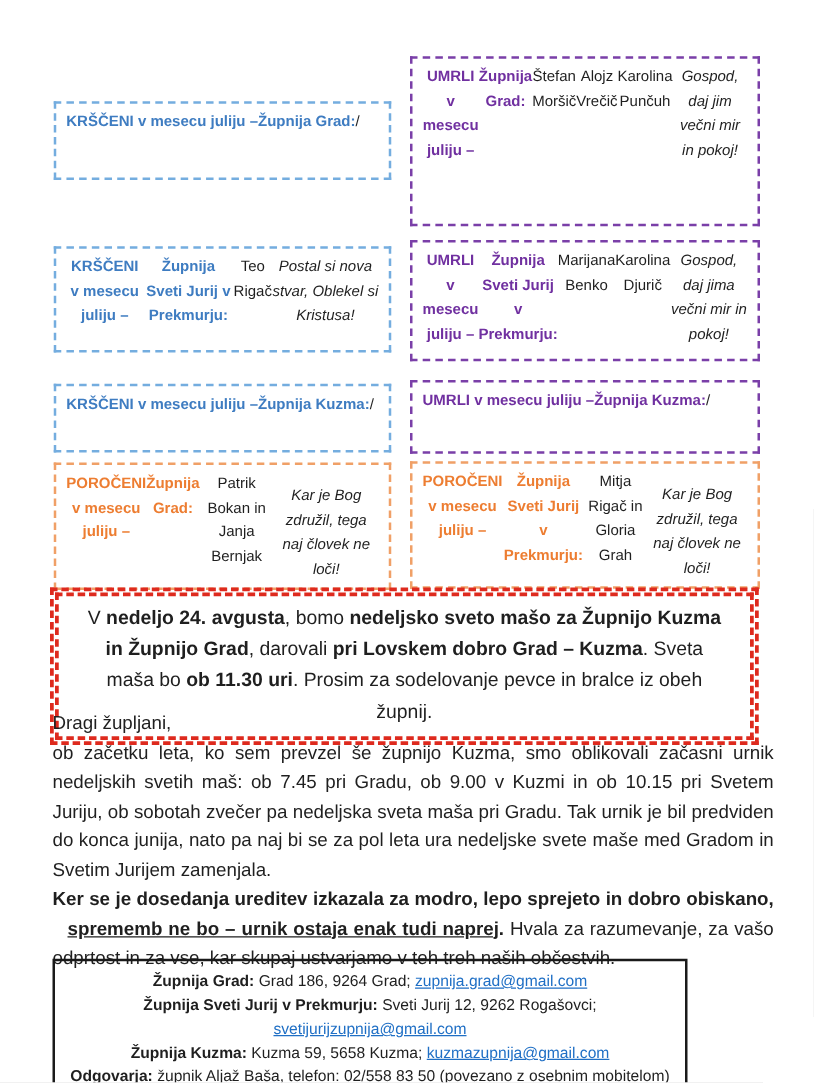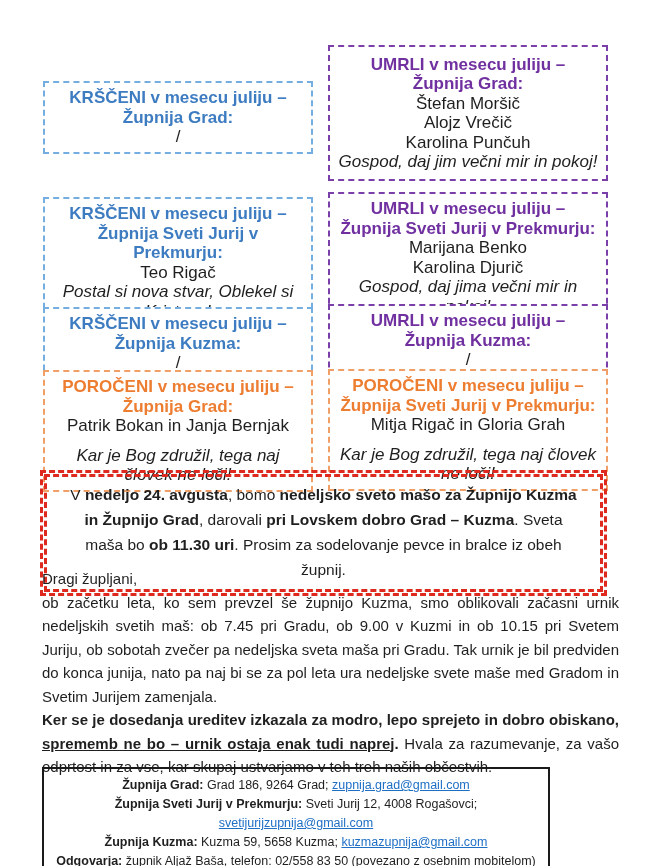--- a/index.html
+++ b/index.html
@@ -6,23 +6,23 @@
   .page {
     position:relative; width:651px; height:866px; margin:0 auto;
     background:#ffffff; overflow:hidden;
     font-family:"Liberation Sans", sans-serif;
     color:var(--ink, #1f1f1f);
   }
   
   .box {
     position:absolute; box-sizing:border-box;
     border:2px dashed #999; background:#fff;
-    display:flex; flex-direction:column; justify-content:center;
+    display:flex; flex-direction:row; justify-content:flex-start;
     text-align:center; padding:5px 8px;
-    font-size:17px; line-height:19.5px;
+    font-size:12px; line-height:19.5px;
   }
   .box.blue   { border-color:var(--blue_border,#74ADDF); }
   .box.purple { border-color:var(--purple_border,#7A3FA8); }
   .box.orange { border-color:var(--orange_border,#F0A067); }
   .box .title { font-weight:bold; }
   .box.blue   .title { color:var(--blue_text,#3E7CC1); }
   .box.purple .title { color:var(--purple_text,#7030A0); }
   .box.orange .title { color:var(--orange_text,#ED7D31); }
   .box .name  { color:var(--ink,#1f1f1f); }
   .box .quote { font-style:italic; }
@@ -31,21 +31,21 @@
   .redbox {
     position:absolute; left:40px; top:470px; width:567px; box-sizing:border-box;
     border:3px dashed var(--red_border,#DE2A1E); padding:1px;
   }
   .redbox-inner {
     border:3px dashed var(--red_border,#DE2A1E);
     padding:5px 18px 7px 18px; text-align:center;
     font-size:15.5px; line-height:25px;
   }
   .b { font-weight:bold; }
-  .bu { font-weight:bold; text-decoration:underline; }
+  .bu { font-weight:bold; text-decoration:underline;margin-left:12px; }
   
   .letter {
     position:absolute; left:42px; top:567px; width:577px;
     font-size:15px; line-height:23.5px;
   }
   .letter p { margin:0; text-align:justify; }
   .letter .greeting { text-align:left; }
   
   .footerbox {
     position:absolute; left:42px; top:767px; width:508px; box-sizing:border-box;
@@ -124,18 +124,18 @@
   </div>
 
   <div class="letter">
     <p class="greeting">Dragi župljani,</p>
     <p>ob začetku leta, ko sem prevzel še župnijo Kuzma, smo oblikovali začasni urnik nedeljskih svetih maš: ob 7.45 pri Gradu, ob 9.00 v Kuzmi in ob 10.15 pri Svetem Juriju, ob sobotah zvečer pa nedeljska sveta maša pri Gradu. Tak urnik je bil predviden do konca junija, nato pa naj bi se za pol leta ura nedeljske svete maše med Gradom in Svetim Jurijem zamenjala.</p>
     <p><span class="b">Ker se je dosedanja ureditev izkazala za modro, lepo sprejeto in dobro obiskano, </span><span class="bu">sprememb ne bo – urnik ostaja enak tudi naprej</span><span class="b">.</span><span> Hvala za razumevanje, za vašo odprtost in za vse, kar skupaj ustvarjamo v teh treh naših občestvih.</span></p>
   </div>
 
   <div class="footerbox">
     <div class="f-line"><span class="b">Župnija Grad:</span><span> Grad 186, 9264 Grad; </span><a class="email">zupnija.grad@gmail.com</a></div>
-    <div class="f-line"><span class="b">Župnija Sveti Jurij v Prekmurju:</span><span> Sveti Jurij 12, 4008 Rogašovci; </span><a class="email">svetijurijzupnija@gmail.com</a></div>
+    <div class="f-line"><span class="b">Župnija Sveti Jurij v Prekmurju:</span><span> Sveti Jurij 12, 9262 Rogašovci; </span><a class="email">svetijurijzupnija@gmail.com</a></div>
     <div class="f-line"><span class="b">Župnija Kuzma:</span><span> Kuzma 59, 5658 Kuzma; </span><a class="email">kuzmazupnija@gmail.com</a></div>
     <div class="f-line"><span class="b">Odgovarja:</span><span> župnik Aljaž Baša, telefon: 02/558 83 50 (povezano z osebnim mobitelom)</span></div>
   </div>
 
 </div>
 
 </body></html>

